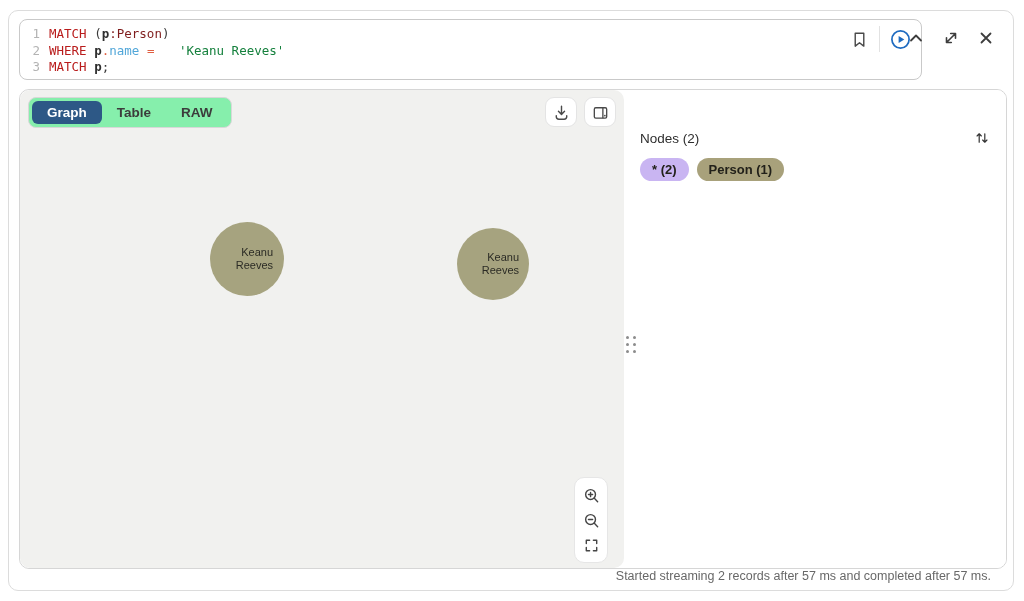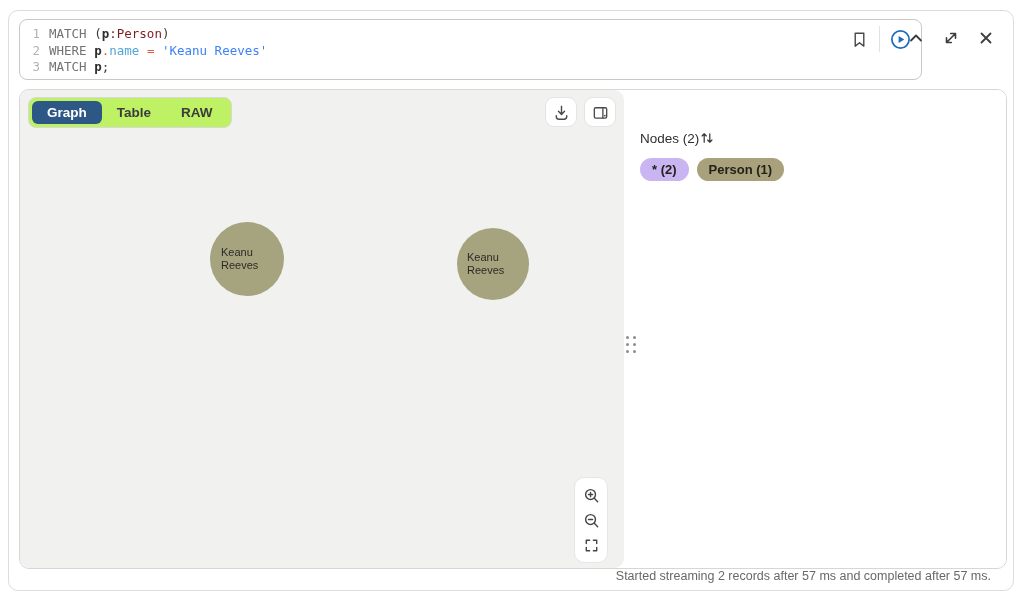--- a/index.html
+++ b/index.html
@@ -9,69 +9,69 @@
   .frame { position:absolute; left:8px; top:10px; width:1006px; height:581px;
            background:#fff; border:1px solid #dcdcdc; border-radius:10px; }
 
   
   .editor-card { position:absolute; left:10px; top:8px; width:903px; height:61px;
                  background:#fff; border:1px solid #c9c9c9; border-radius:8px;
                  display:flex; overflow:hidden; }
   .code-area { flex:1; padding:6px 0 0 8px; cursor:text; }
   .code-line { display:flex; font-family:"DejaVu Sans Mono", monospace; font-size:12.5px; line-height:16.5px; white-space:pre; }
   .line-num { width:12px; text-align:right; margin-right:9px; color:#b3b3b3; flex:none; }
-  .tok-kw   { color:#737373; }
+  .tok-kw   { color:#b91c1c; }
   .tok-var  { color:#2e2e2e; font-weight:bold; }
   .tok-lbl  { color:#7f1d1d; }
   .tok-op   { color:#e05f42; }
   .tok-prop { color:#52a7d9; }
-  .tok-str  { color:#3b82f6; }
+  .tok-str  { color:#15803d;margin-left:17px; }
   .tok-pl   { color:#3a3a3a; }
 
   .editor-actions { display:flex; align-items:flex-start; gap:9px; padding:8px 10px 0 0; }
   .flat-btn { background:none; border:none; cursor:pointer; width:22px; height:22px;
               display:flex; align-items:center; justify-content:center; padding:0; }
   .vdiv { width:1px; height:26px; background:#e2e2e2; margin-top:-2px; }
 
   
   .frame-controls { position:absolute; right:16px; top:16px; display:flex; gap:13px; }
 
   
   .results-card { position:absolute; left:10px; top:78px; width:988px; height:480px;
                   background:#fff; border:1px solid #d6d6d6; border-radius:10px;
                   overflow:hidden; display:flex; }
   .graph-panel { width:604px; height:100%; background:#f1f1ef; border-radius:10px; position:relative; flex:none; }
 
-  .view-tabs { position:absolute; left:8px; top:7px; background:#bef264; border:1px solid #d8d8d8;
+  .view-tabs { position:absolute; left:8px; top:7px; background:#86efac; border:1px solid #d8d8d8;
                border-radius:8px; padding:3px; display:flex; }
   .tab { border:none; background:none; padding:4px 15px; font-family:inherit; font-size:13.5px;
          font-weight:600; color:#3c3c3c; border-radius:6px; cursor:pointer; }
   .tab.active { background:#2d5886; color:#fff; font-weight:bold; }
 
   .graph-actions { position:absolute; right:8px; top:7px; display:flex; gap:7px; }
   .icon-btn { width:32px; height:30px; background:#fff; border:1px solid #e4e4e4; border-radius:9px;
               display:flex; align-items:center; justify-content:center; cursor:pointer; color:#4a4a4a; }
 
   .gnode { position:absolute; border-radius:50%; display:flex; align-items:center; justify-content:center;
            cursor:pointer; }
-  .gnode-label { width:52px; text-align:left; font-size:11px; line-height:13px; color:#2b2b25; }
+  .gnode-label { width:52px; text-align:right; font-size:11px; line-height:13px; color:#2b2b25; }
 
   .zoom-controls { position:absolute; right:16px; bottom:5px; width:34px; background:#fff;
                    border:1px solid #e6e6e6; border-radius:10px; display:flex; flex-direction:column;
                    align-items:center; gap:9px; padding:9px 0; }
   .zoom-controls .flat-btn { width:18px; height:16px; }
 
   .drag-handle { position:absolute; left:606px; top:246px; display:grid;
                  grid-template-columns:repeat(2,3px); grid-auto-rows:3px; gap:4px; cursor:col-resize; }
   .drag-handle span { width:3px; height:3px; border-radius:50%; background:#8c8c8c; }
 
   
   .results-overview { flex:1; background:#fff; padding:16px 16px 0 16px; }
   .ro-title { font-size:15.5px; font-weight:bold; color:#141414; }
-  .nodes-row { margin-top:24px; display:flex; justify-content:flex-start; align-items:center; }
+  .nodes-row { margin-top:24px; display:flex; justify-content:space-between; align-items:center; }
   .nodes-label { font-size:13.5px; color:#2e2e2e; }
   .pill-row { margin-top:12px; display:flex; gap:8px; }
   .pill { border-radius:13px; padding:4px 12px; font-size:13px; font-weight:bold; color:#22211a; cursor:pointer; }
 
   .status-bar { position:absolute; right:22px; bottom:7px; font-size:12.5px; color:#686868; }
 
   svg { display:block; }
 </style>
 </head>
 <body>

